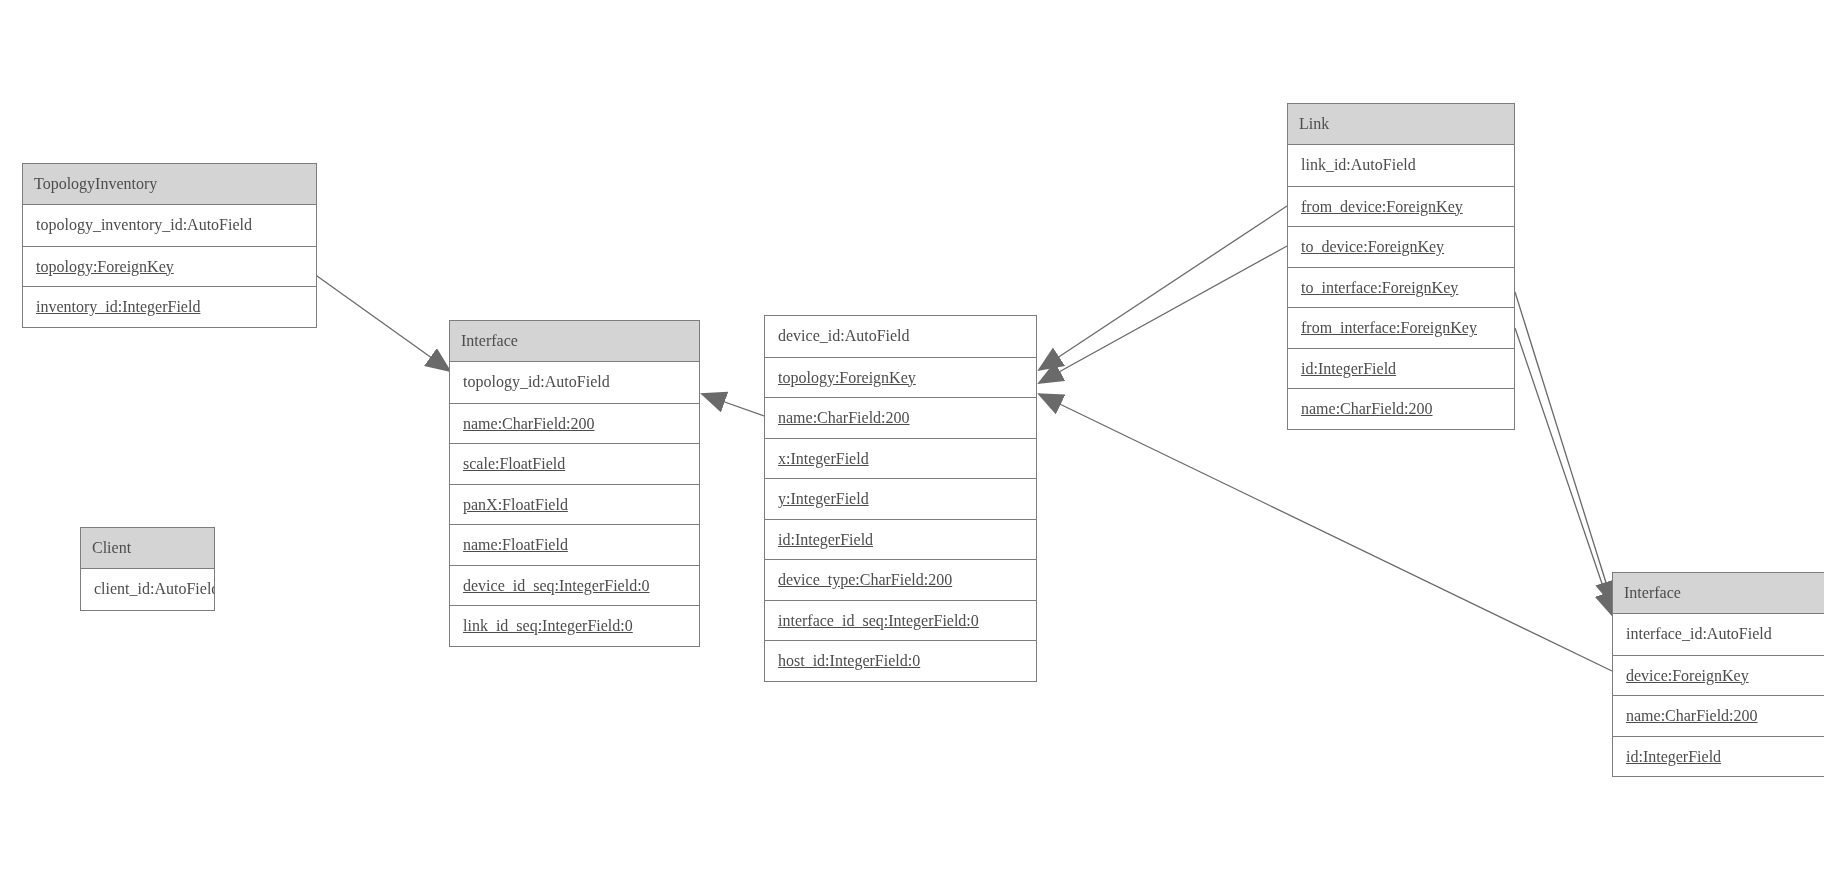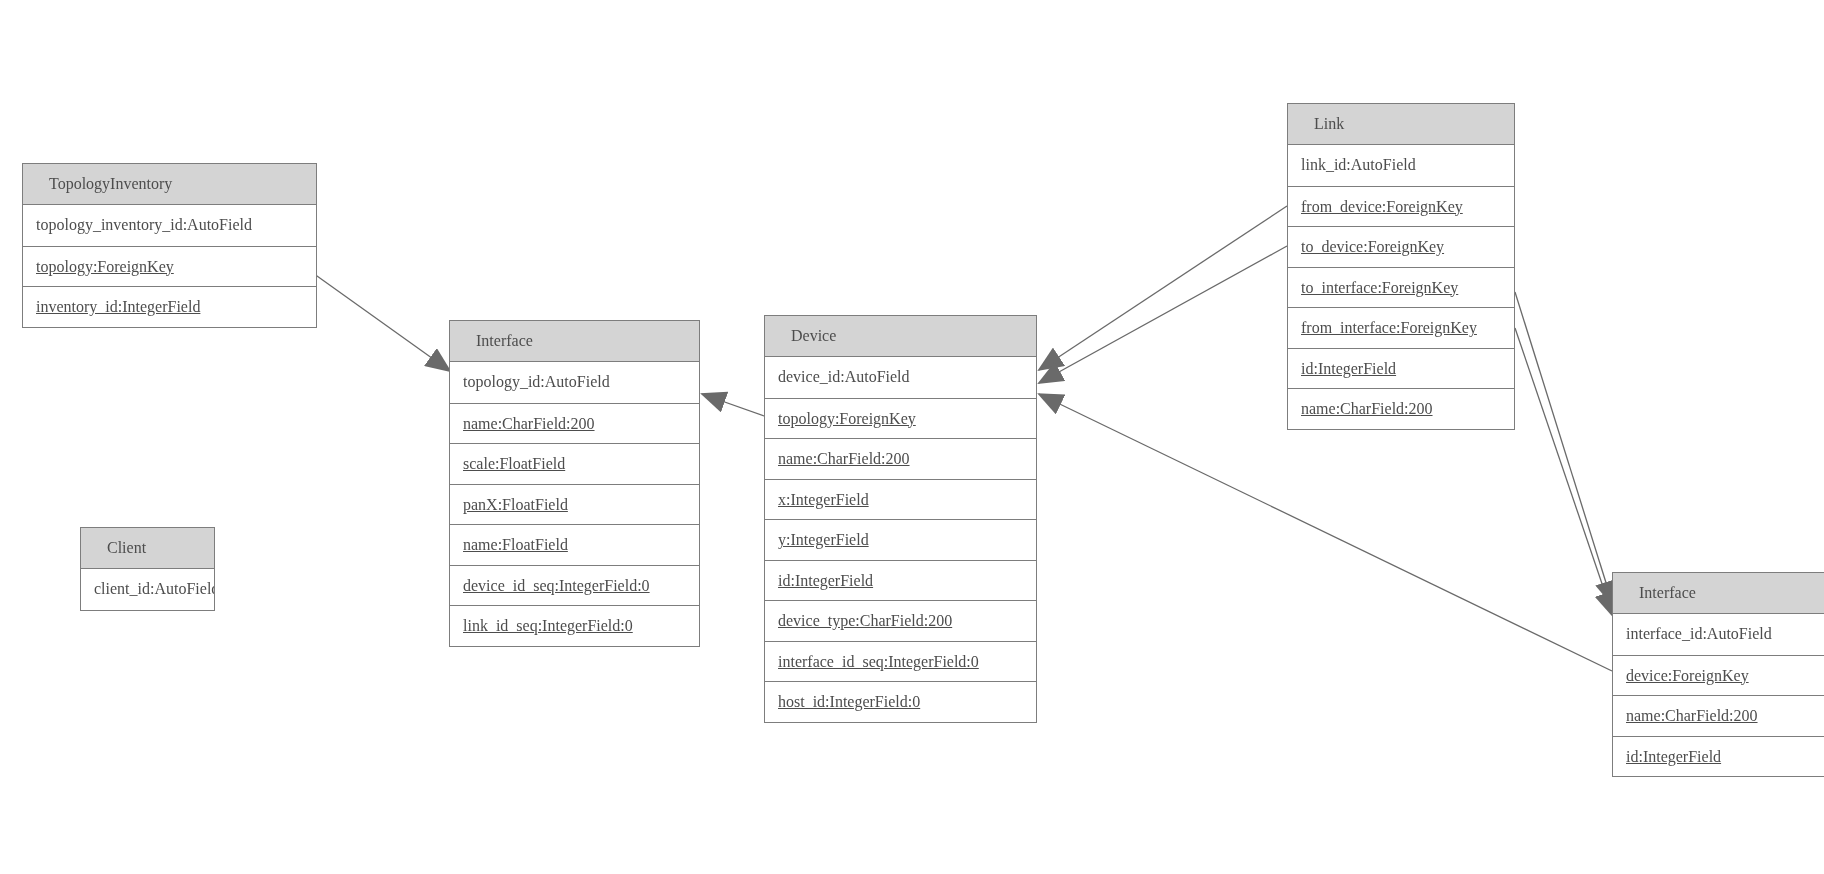--- a/index.html
+++ b/index.html
@@ -28,21 +28,21 @@
     border: 1.5px solid #7d7d7d;
     box-sizing: border-box;
     color: #4d4d4d;
     font-size: 16px;
   }
   .entity-header {
     height: 40px;
     line-height: 40px;
     background: #d4d4d4;
     border-bottom: 1.4px solid #7d7d7d;
-    padding-left: 26px;
+    padding-left: 11px;
     white-space: nowrap;
     overflow: hidden;
   }
   .entity-row {
     height: 40.5px;
     line-height: 40.5px;
     padding-left: 13px;
     white-space: nowrap;
     overflow: hidden;
     box-sizing: border-box;
@@ -89,21 +89,20 @@
       <div class="entity-row">panX:FloatField</div>
       <div class="entity-row">name:FloatField</div>
       <div class="entity-row">device_id_seq:IntegerField:0</div>
       <div class="entity-row">link_id_seq:IntegerField:0</div>
     </div>
     <div class="entity" style="left: 80px; top: 527px; width: 135px;">
       <div class="entity-header">Client</div>
       <div class="entity-row">client_id:AutoField</div>
     </div>
     <div class="entity" style="left: 764px; top: 315px; width: 273px;">
-      <div class="entity-header">Device</div>
       <div class="entity-row">device_id:AutoField</div>
       <div class="entity-row">topology:ForeignKey</div>
       <div class="entity-row">name:CharField:200</div>
       <div class="entity-row">x:IntegerField</div>
       <div class="entity-row">y:IntegerField</div>
       <div class="entity-row">id:IntegerField</div>
       <div class="entity-row">device_type:CharField:200</div>
       <div class="entity-row">interface_id_seq:IntegerField:0</div>
       <div class="entity-row">host_id:IntegerField:0</div>
     </div>

